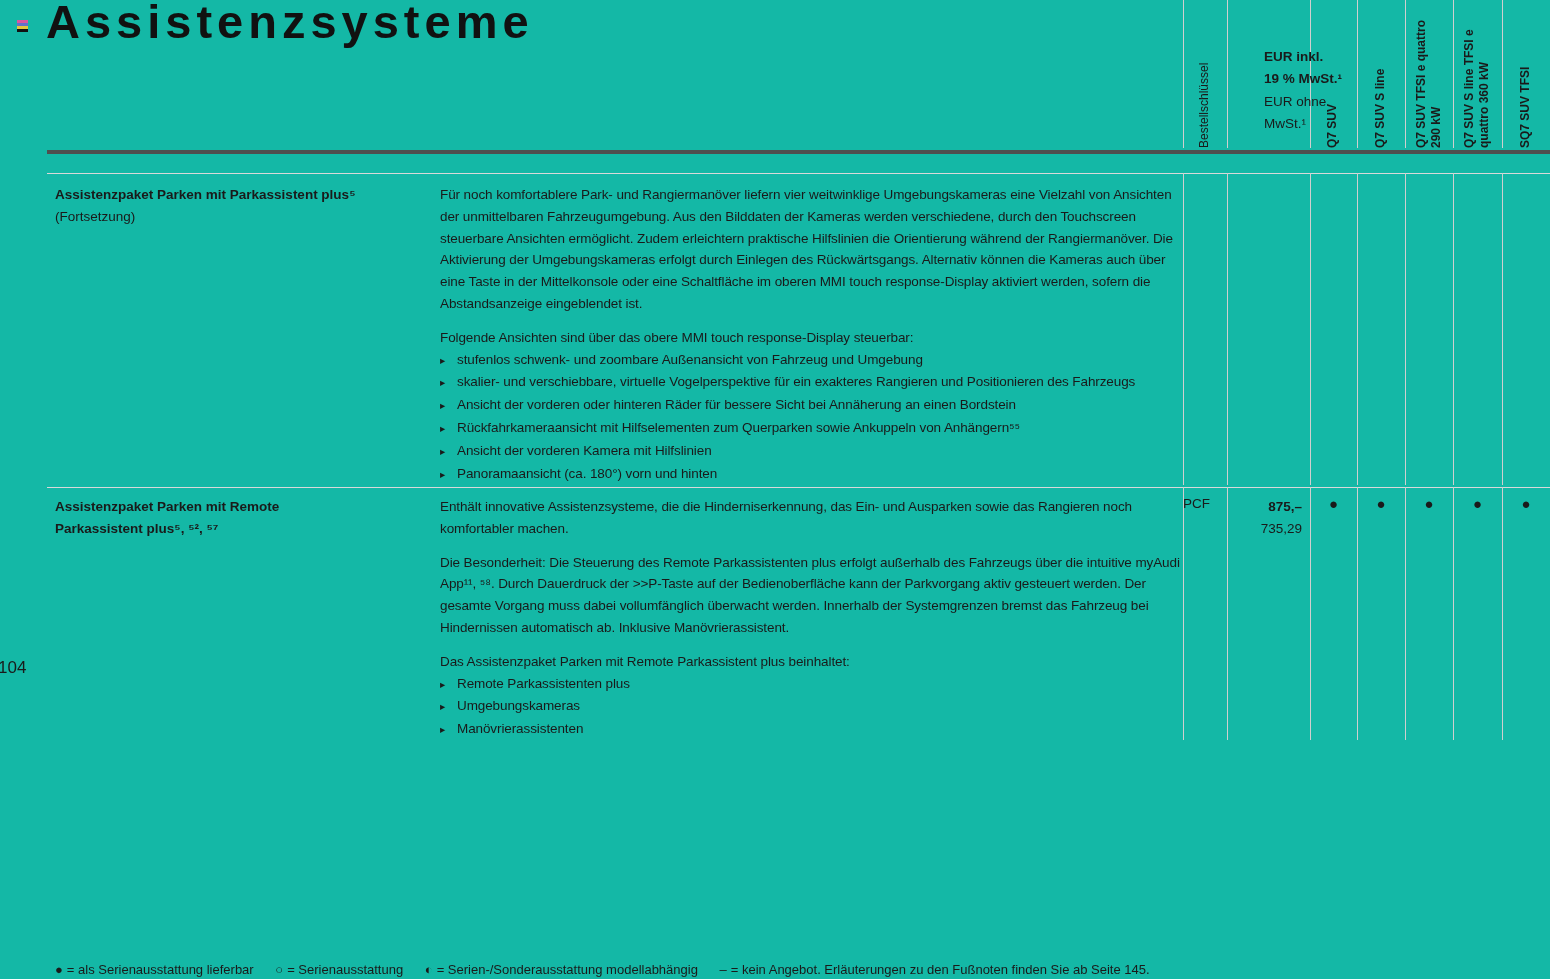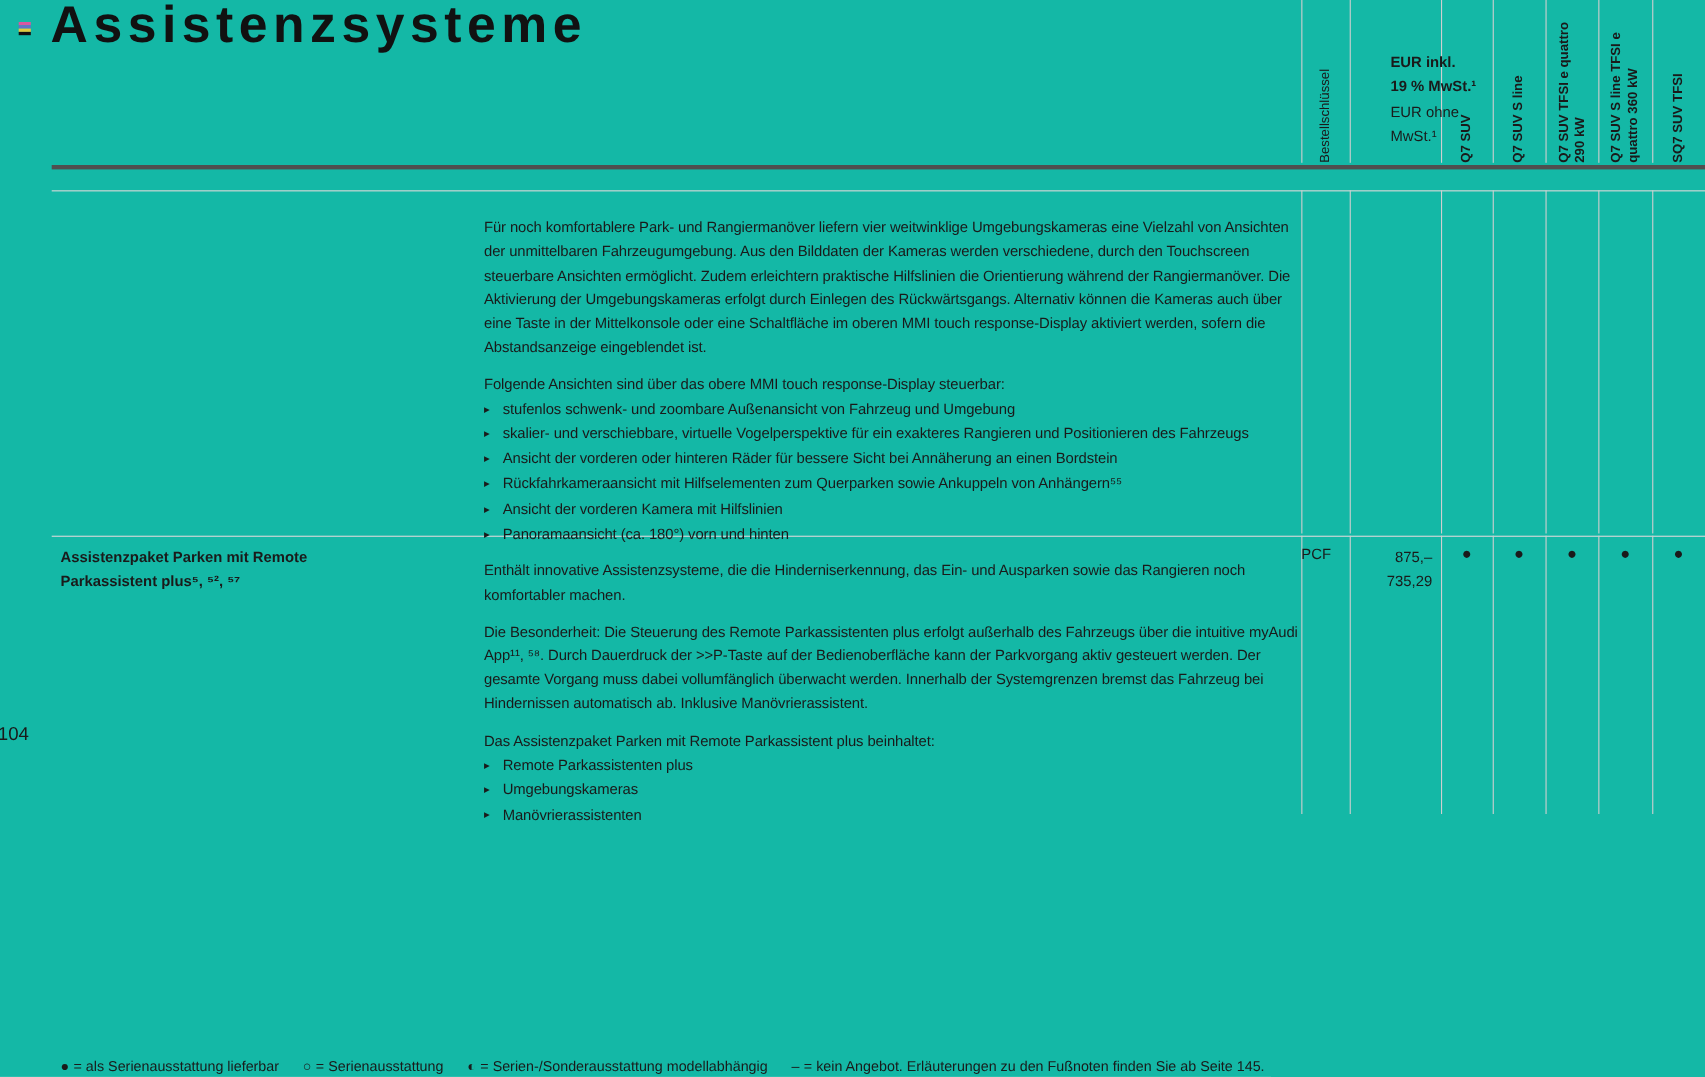--- a/index.html
+++ b/index.html
@@ -21,29 +21,29 @@
   .eur-head .b{font-weight:700;}
 
   .thick-rule{position:absolute;left:47px;top:150px;width:1503px;height:4px;background:#4f4f4f;}
   .hsep{position:absolute;left:47px;width:1503px;height:1px;background:#d9d9d9;}
 
   
   .name-cell{position:absolute;left:55px;font-size:13.5px;line-height:22px;}
   .name-cell .nm{font-weight:700;}
   .desc-cell{position:absolute;left:440px;width:742px;font-size:13.5px;line-height:21.8px;
              letter-spacing:-0.1px;}
-  .desc-cell p{margin:12px 0 12px 0;}
+  .desc-cell p{margin:0 0 12px 0;}
   .desc-cell .intro{margin:0;}
   .bullet{display:flex;}
   .bmark{width:17px;flex:0 0 17px;font-size:10.5px;padding-top:1px;}
 
   .code-cell{position:absolute;left:1183px;width:44px;font-size:13.5px;}
   .price-cell{position:absolute;left:1227px;width:75px;text-align:right;
               font-size:13.5px;line-height:22px;}
-  .price-cell .incl{font-weight:400;}
+  .price-cell .incl{font-weight:700;}
   .dot{position:absolute;text-align:center;font-size:15px;top:495px;}
 
   .page-num{position:absolute;left:-2px;top:658px;font-size:17px;}
   .footer{position:absolute;left:55px;top:962px;font-size:13px;white-space:nowrap;}
   .footer .seg{margin-right:18px;}
   .footer .sym{margin-right:4px;}
 </style>
 </head>
 <body>
 
@@ -94,20 +94,24 @@
   <div class="vline" style="left:1502px;top:173px;height:312px"></div>
 
   <div class="vline" style="left:1183px;top:487px;height:253px"></div>
   <div class="vline" style="left:1227px;top:487px;height:253px"></div>
   <div class="vline" style="left:1310px;top:487px;height:253px"></div>
   <div class="vline" style="left:1357px;top:487px;height:253px"></div>
   <div class="vline" style="left:1405px;top:487px;height:253px"></div>
   <div class="vline" style="left:1453px;top:487px;height:253px"></div>
   <div class="vline" style="left:1502px;top:487px;height:253px"></div>
 
+  <div class="name-cell" style="top:184px;width:340px">
+    <div class="nm">Assistenzpaket Parken mit Parkassistent plus⁵</div>
+    <div>(Fortsetzung)</div>
+  </div>
   <div class="desc-cell" style="top:184px">
     <p>Für noch komfortablere Park- und Rangiermanöver liefern vier weitwinklige Umgebungskameras eine Vielzahl von Ansichten der unmittelbaren Fahrzeugumgebung. Aus den Bilddaten der Kameras werden verschiedene, durch den Touchscreen steuerbare Ansichten ermöglicht. Zudem erleichtern praktische Hilfslinien die Orientierung während der Rangiermanöver. Die Aktivierung der Umgebungskameras erfolgt durch Einlegen des Rückwärtsgangs. Alternativ können die Kameras auch über eine Taste in der Mittelkonsole oder eine Schaltfläche im oberen MMI touch response-Display aktiviert werden, sofern die Abstandsanzeige eingeblendet ist.</p>
     <p class="intro">Folgende Ansichten sind über das obere MMI touch response-Display steuerbar:</p>
     <div class="bullet">
       <span class="bmark">▸</span>
       <span>stufenlos schwenk- und zoombare Außenansicht von Fahrzeug und Umgebung</span>
       </div>
     <div class="bullet">
       <span class="bmark">▸</span>
       <span>skalier- und verschiebbare, virtuelle Vogelperspektive für ein exakteres Rangieren und Positionieren des Fahrzeugs</span>

